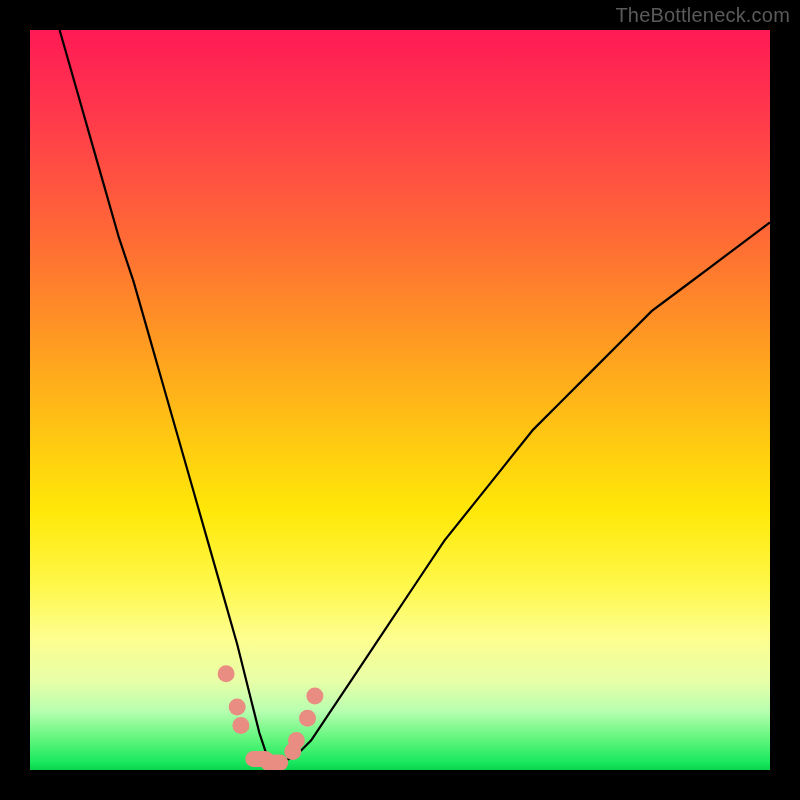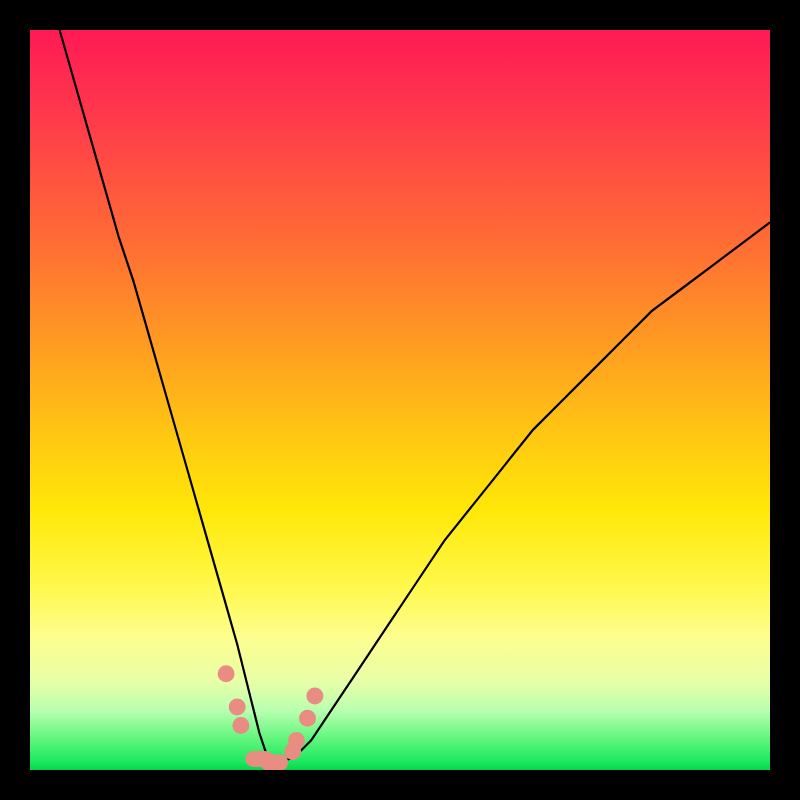--- a/index.html
+++ b/index.html
@@ -69,20 +69,21 @@
   }
   .pill {
     fill: #e98c81;
     stroke: none;
   }
 </style>
 </head>
 <body>
 
 <div class="frame">
+  <div class="watermark">TheBottleneck.com</div>
 
   <div class="plot-area">
     <svg class="curve" viewBox="0 0 740 740">
       <path class="curve-path" d="M29.6 0.0 L44.4 51.8 L59.2 103.6 L74.0 155.4 L88.8 207.2 L103.6 251.6 L118.4 303.4 L133.2 355.2 L148.0 407.0 L162.8 458.8 L177.6 510.6 L192.4 562.4 L207.2 614.2 L222.0 673.4 L229.4 703.0 L236.8 725.2 L244.2 732.6 L251.6 732.6 L266.4 725.2 L281.2 710.4 L296.0 688.2 L325.6 643.8 L355.2 599.4 L384.8 555.0 L414.4 510.6 L444.0 473.6 L473.6 436.6 L503.2 399.6 L532.8 370.0 L562.4 340.4 L592.0 310.8 L621.6 281.2 L651.2 259.0 L680.8 236.8 L710.4 214.6 L740.0 192.4"></path>
       <g id="marker-group">
           <circle cx="196.1" cy="643.8" r="8.5" class="dot"></circle>
           <circle cx="207.2" cy="677.1" r="8.5" class="dot"></circle>
           <circle cx="210.9" cy="695.6" r="8.5" class="dot"></circle>
           <rect x="215.4" y="720.9" width="28" height="16" rx="8" class="pill"></rect>
           <rect x="230.2" y="724.6" width="28" height="16" rx="8" class="pill"></rect>

